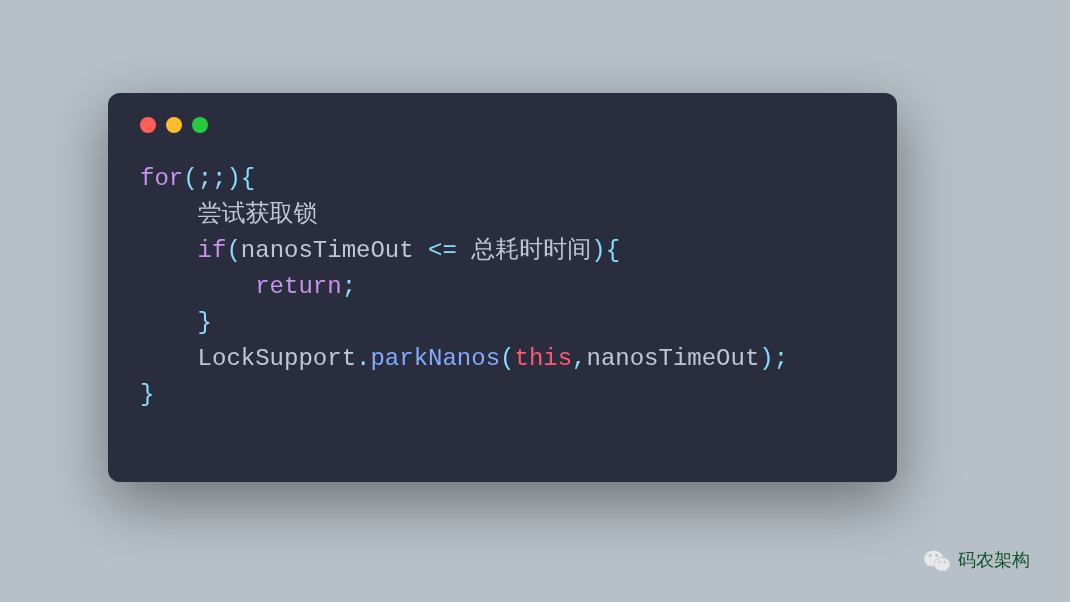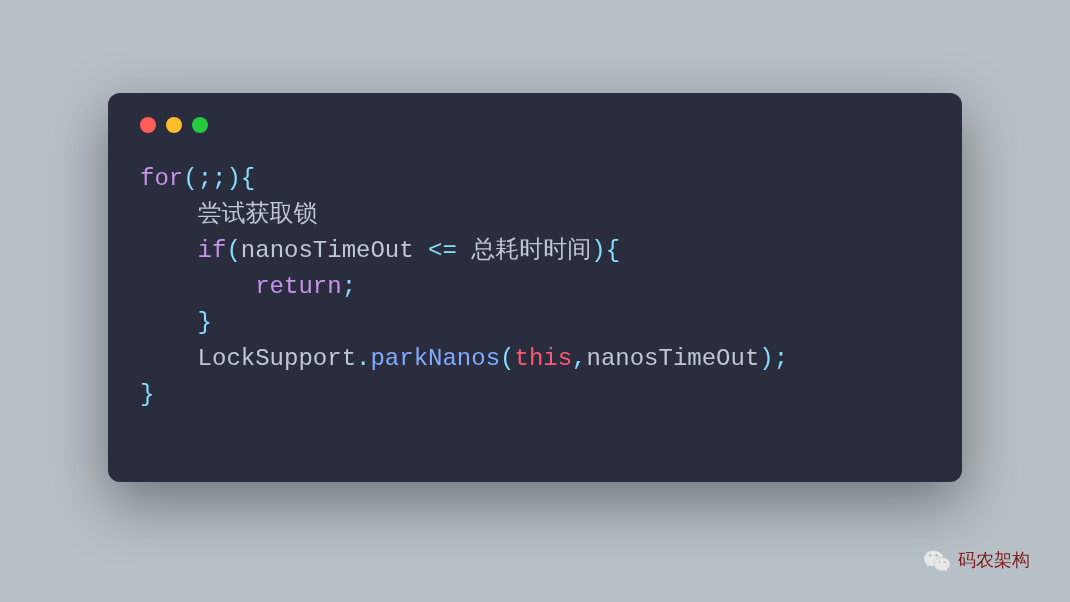--- a/index.html
+++ b/index.html
@@ -13,21 +13,21 @@
       height: 602px;
       background: #b7c0c7;
       position: relative;
       font-family: "SF Mono", Monaco, Menlo, Consolas, "Courier New", monospace;
     }
     
     .code-window {
       position: absolute;
       top: 93px;
       left: 108px;
-      width: 854px;
+      width: 789px;
       height: 389px;
       background: #292d3e;
       border-radius: 12px;
       box-shadow: 0 20px 60px rgba(0, 0, 0, 0.4);
       padding: 24px 32px;
     }
     
     .window-controls {
       display: flex;
       gap: 10px;
@@ -79,21 +79,21 @@
       color: #82aaff;
     }
     
     .watermark {
       position: absolute;
       bottom: 30px;
       right: 40px;
       display: flex;
       align-items: center;
       gap: 8px;
-      color: #7f1d1d;
+      color: #14532d;
       font-family: Liberation Sans, sans-serif;
       font-size: 18px;
     }
     
     .wechat-icon {
       width: 26px;
       height: 22px;
       position: relative;
     }
     

